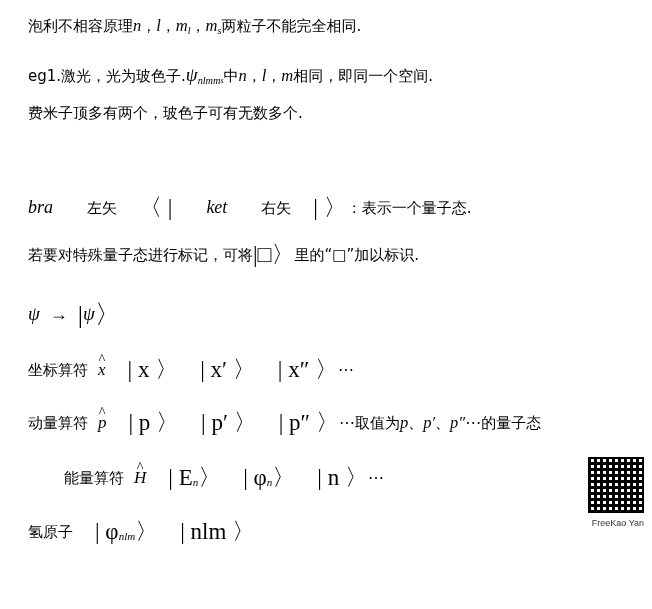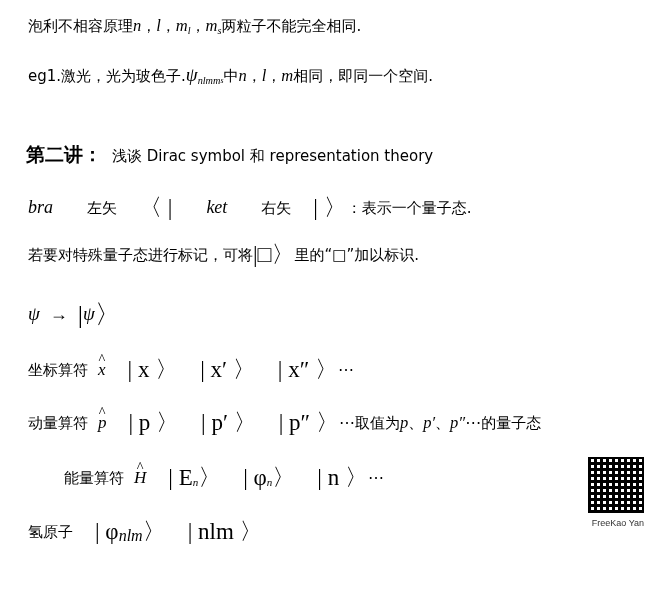--- a/index.html
+++ b/index.html
@@ -113,24 +113,22 @@
 <div class="page">
 
   <div class="line" style="left:28px; top:16px;">
     <span class="cjk">泡利不相容原理</span><span class="mathi">n</span><span class="cjk">，</span><span class="mathi">l</span><span class="cjk">，</span><span class="mathi">m</span><span class="mathi sub">l</span><span class="cjk">，</span><span class="mathi">m</span><span class="mathi sub">s</span><span class="cjk">两粒子不能完全相同.</span>
   </div>
 
   <div class="line" style="left:28px; top:64px;">
     <span class="cjk">eg1.</span><span class="cjk">激光，光为玻色子.</span><span class="mathi" style="font-size:19px;">ψ</span><span class="mathi sub">nlmm</span><span class="mathi sub" style="font-size:0.5em;">s</span><span class="cjk">中</span><span class="mathi">n</span><span class="cjk">，</span><span class="mathi">l</span><span class="cjk">，</span><span class="mathi">m</span><span class="cjk">相同，即同一个空间.</span>
   </div>
 
+  <div class="line cjk" style="left:28px; top:104px;">费米子顶多有两个，玻色子可有无数多个.</div>
 
-  <div class="line" style="left:26px; top:143px;">
-    <span class="heading">第二讲：</span><span class="spacer-sm"></span><span class="heading-rest">浅谈 Dirac symbol 和 representation theory</span>
-  </div>
 
   <div class="line" style="left:28px; top:197px;">
     <span class="mathi" style="font-size:18px;">bra</span><span class="spacer-lg"></span><span class="cjk">左矢</span><span class="spacer-md"></span><span class="medket">〈 |</span><span class="spacer-lg"></span><span class="mathi" style="font-size:18px;">ket</span><span class="spacer-lg"></span><span class="cjk">右矢</span><span class="spacer-md"></span><span class="medket">| 〉</span><span class="cjk">：表示一个量子态.</span>
   </div>
 
   <div class="line" style="left:28px; top:303px;">
     <span class="mathi" style="font-size:19px;">ψ</span><span class="spacer-sm"></span><span class="mathu" style="font-size:18px;">→</span><span class="spacer-sm"></span><span class="bigket">|</span><span class="mathi" style="font-size:19px;">ψ</span><span class="bigket">〉</span>
   </div>
 
   <div class="line" style="left:28px; top:246px;">
@@ -143,19 +141,19 @@
 
   <div class="line" style="left:28px; top:413px;">
     <span class="cjk">动量算符</span><span class="spacer-sm"></span><span class="hatwrap mathi" style="font-size:17px;"><span class="hat">^</span><span>p</span></span><span class="spacer-md"></span><span class="medket mathi">| p 〉</span><span class="spacer-md"></span><span class="medket mathi">| p′ 〉</span><span class="spacer-md"></span><span class="medket mathi">| p″ 〉</span><span class="mathu">⋯</span><span class="cjk">取值为</span><span class="mathi">p</span><span class="cjk">、</span><span class="mathi">p′</span><span class="cjk">、</span><span class="mathi">p″</span><span class="mathu">⋯</span><span class="cjk">的量子态</span>
   </div>
 
   <div class="line" style="left:28px; top:468px;margin-left:36px;">
     <span class="cjk">能量算符</span><span class="spacer-sm"></span><span class="hatwrap mathi" style="font-size:17px;"><span class="hat">^</span><span>H</span></span><span class="spacer-md"></span><span class="medket mathi">| E</span><span class="mathi sub" style="font-size:11px;">n</span><span class="medket">〉</span><span class="spacer-md"></span><span class="medket mathi">| φ</span><span class="mathi sub" style="font-size:11px;">n</span><span class="medket">〉</span><span class="spacer-md"></span><span class="medket mathi">| n 〉</span><span class="mathu">⋯</span>
   </div>
 
   <div class="line" style="left:28px; top:523px;">
-    <span class="cjk">氢原子</span><span class="spacer-md"></span><span class="medket mathi">| φ</span><span class="mathi sub" style="font-size:16px;">nlm</span><span class="medket">〉</span><span class="spacer-md"></span><span class="medket mathi">| nlm 〉</span>
+    <span class="cjk">氢原子</span><span class="spacer-md"></span><span class="medket mathi">| φ</span><span class="mathi sub" style="font-size:11px;">nlm</span><span class="medket">〉</span><span class="spacer-md"></span><span class="medket mathi">| nlm 〉</span>
   </div>
 
   <div class="qr"></div>
   <div class="qr-caption">FreeKao Yan</div>
 
 </div>
 
 </body></html>

